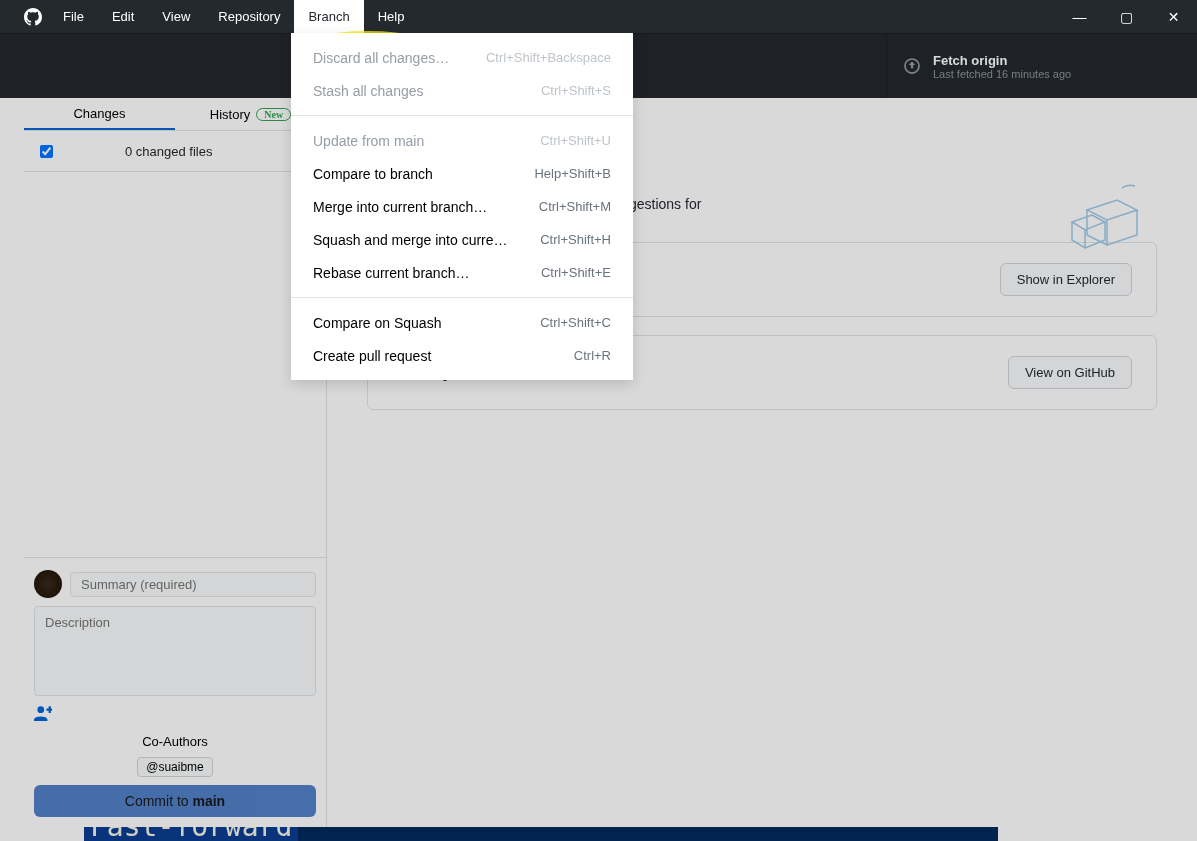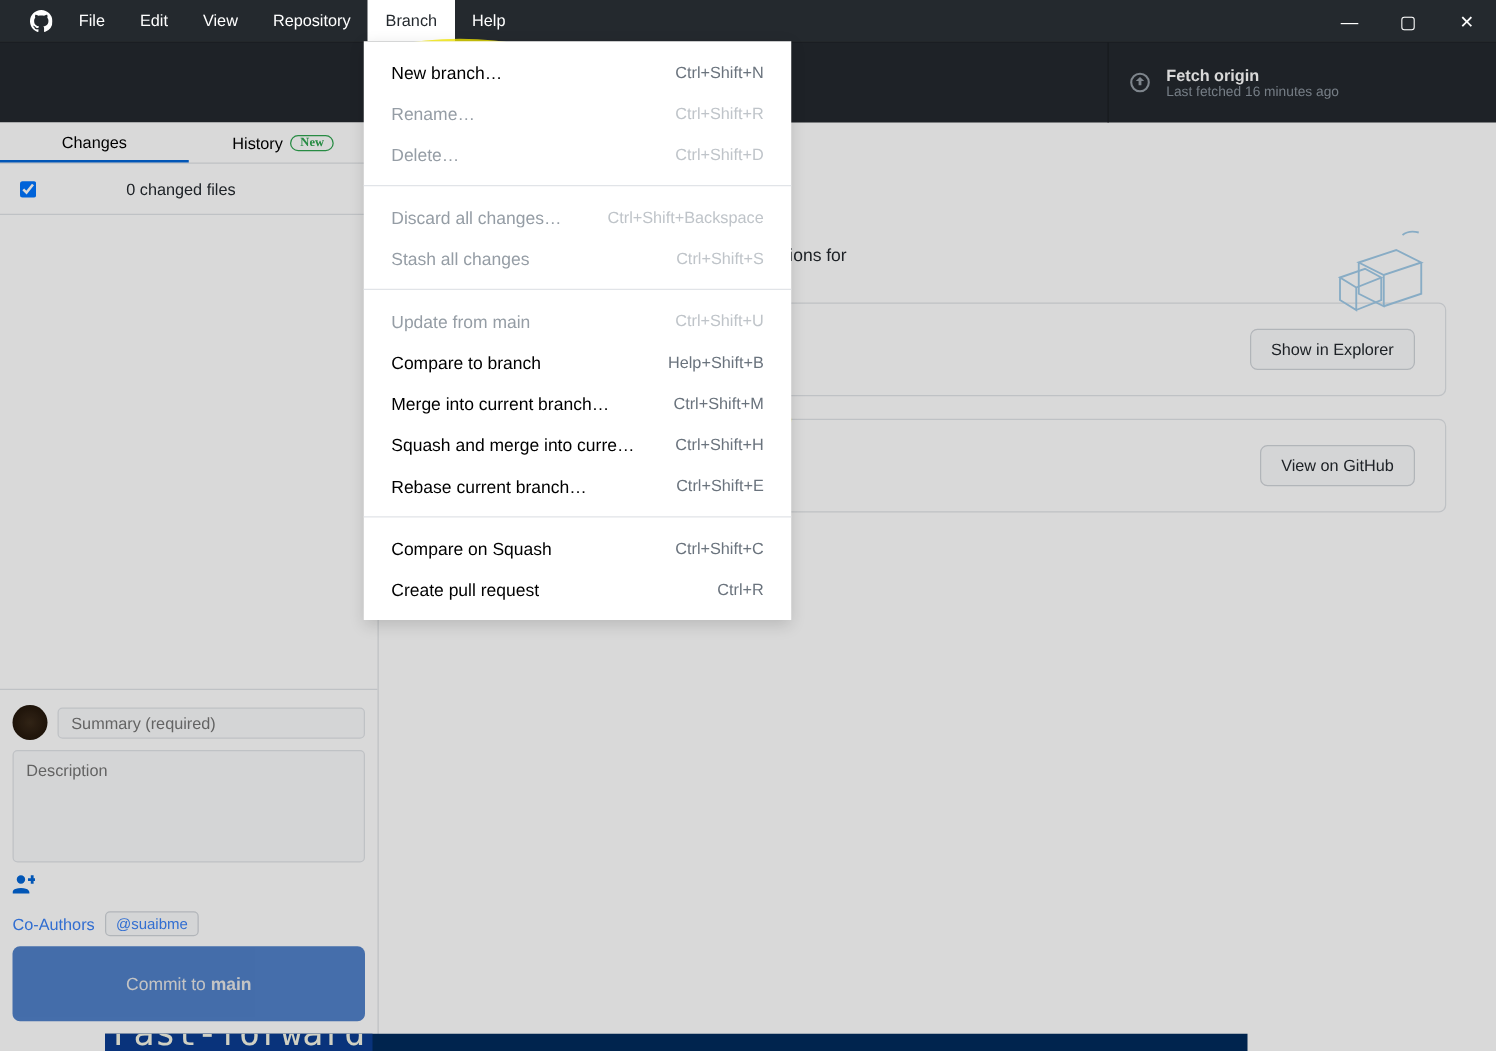--- a/index.html
+++ b/index.html
@@ -20,39 +20,39 @@
     .toolbar-section.repo { width: 303px; }
     .toolbar-section.branch { flex: 1; }
     .toolbar-section.fetch { width: 310px; border-right: none; }
     .toolbar-icon { margin-right: 12px; fill: #959da5; }
     .toolbar-text { display: flex; flex-direction: column; }
     .toolbar-label { font-size: 11px; color: #8b949e; }
     .toolbar-value { font-size: 13px; font-weight: 600; }
     .toolbar-caret { margin-left: auto; }
     
     .main { display: flex; height: 731px; }
-    .sidebar { width: 303px; border-right: 1px solid #e1e4e8; display: flex; flex-direction: column; background: #fff; }
+    .sidebar { width: 303px; border-right: 1px solid #e1e4e8; display: flex; flex-direction: column; background: #fff; margin-left: 24px; }
     .tabs { display: flex; height: 33px; border-bottom: 1px solid #e1e4e8; }
     .tab { flex: 1; display: flex; align-items: center; justify-content: center; font-size: 13px; cursor: pointer; gap: 6px; }
     .tab.active { border-bottom: 2px solid #0366d6; font-weight: 500; }
     .badge-new { border: 1px solid #2ea44f; color: #2ea44f; border-radius: 10px; padding: 0 7px; font-size: 10px; font-weight: 600; font-family: Liberation Serif, serif; }
     
     .changes-header { height: 41px; display: flex; align-items: center; padding: 0 16px; border-bottom: 1px solid #e1e4e8; font-size: 13px; color: #24292e; }
     .changes-header input[type="checkbox"] { margin-right: 72px; }
     .changes-list { flex: 1; }
     
     .commit-area { padding: 12px 10px; border-top: 1px solid #e1e4e8; display: flex; flex-direction: column; gap: 8px; }
     .commit-row { display: flex; align-items: center; gap: 8px; }
     .avatar { width: 28px; height: 28px; border-radius: 50%; background: radial-gradient(circle, #3a2a1a, #1a0f05); }
     .summary-input { flex: 1; border: 1px solid #e1e4e8; border-radius: 4px; padding: 4px 10px; font-size: 13px; background: #fafbfc; }
     .description-input { width: 100%; border: 1px solid #e1e4e8; border-radius: 4px; padding: 8px 10px; font-size: 13px; background: #fafbfc; min-height: 90px; resize: none; }
     .add-person { color: #0366d6; fill: #0366d6; }
-    .coauthors-row { display: flex; align-items: center; gap: 8px; font-size: 13px; color: #3b82f6; }
+    .coauthors-row { display: flex; align-items: center; gap: 8px; font-size: 13px; color: #000000; flex-direction: column; }
     .coauthor-tag { border: 1px solid #d1d5da; border-radius: 4px; padding: 2px 8px; font-size: 12px; background: #fafbfc; }
-    .commit-btn { background: #3f74c3; color: #e5e5e5; border: none; border-radius: 6px; padding: 22px; font-size: 14px; opacity: 0.9; }
+    .commit-btn { background: #3f74c3; color: #000000; border: none; border-radius: 6px; padding: 8px; font-size: 14px; opacity: 0.9; }
     
     .content { flex: 1; padding: 30px 40px; }
     .page-title { font-size: 28px; font-weight: 300; color: #24292e; margin-bottom: 36px; }
     .page-subtitle { font-size: 14px; color: #24292e; margin-bottom: 30px; }
     .boxes-illustration { position: absolute; right: 50px; top: 180px; width: 120px; height: 80px; }
     .card { border: 1px solid #e1e4e8; border-radius: 6px; padding: 20px 24px; margin-bottom: 18px; display: flex; align-items: center; }
     .card-text { flex: 1; }
     .card-title { font-size: 15px; font-weight: 600; color: #24292e; }
     .card-btn { border: 1px solid #d1d5da; background: #fafbfc; border-radius: 6px; padding: 8px 16px; font-size: 13px; color: #24292e; }
     
@@ -167,34 +167,20 @@
 </div>
 
 <div class="overlay-dim"></div>
 
 <div class="highlight-yellow highlight-1"></div>
 <div class="highlight-yellow highlight-2"></div>
 <div class="highlight-yellow highlight-dot"></div>
 
 <div class="dropdown-menu" id="dropdown-menu">
     <div class="menu-group">
-      <div class="menu-item">
-        <span class="menu-label">New branch…</span>
-        <span class="menu-shortcut">Ctrl+Shift+N</span>
-      </div>
-      <div class="menu-item disabled">
-        <span class="menu-label">Rename…</span>
-        <span class="menu-shortcut">Ctrl+Shift+R</span>
-      </div>
-      <div class="menu-item disabled">
-        <span class="menu-label">Delete…</span>
-        <span class="menu-shortcut">Ctrl+Shift+D</span>
-      </div>
-    </div>
-    <div class="menu-group">
       <div class="menu-item disabled">
         <span class="menu-label">Discard all changes…</span>
         <span class="menu-shortcut">Ctrl+Shift+Backspace</span>
       </div>
       <div class="menu-item disabled">
         <span class="menu-label">Stash all changes</span>
         <span class="menu-shortcut">Ctrl+Shift+S</span>
       </div>
     </div>
     <div class="menu-group">

